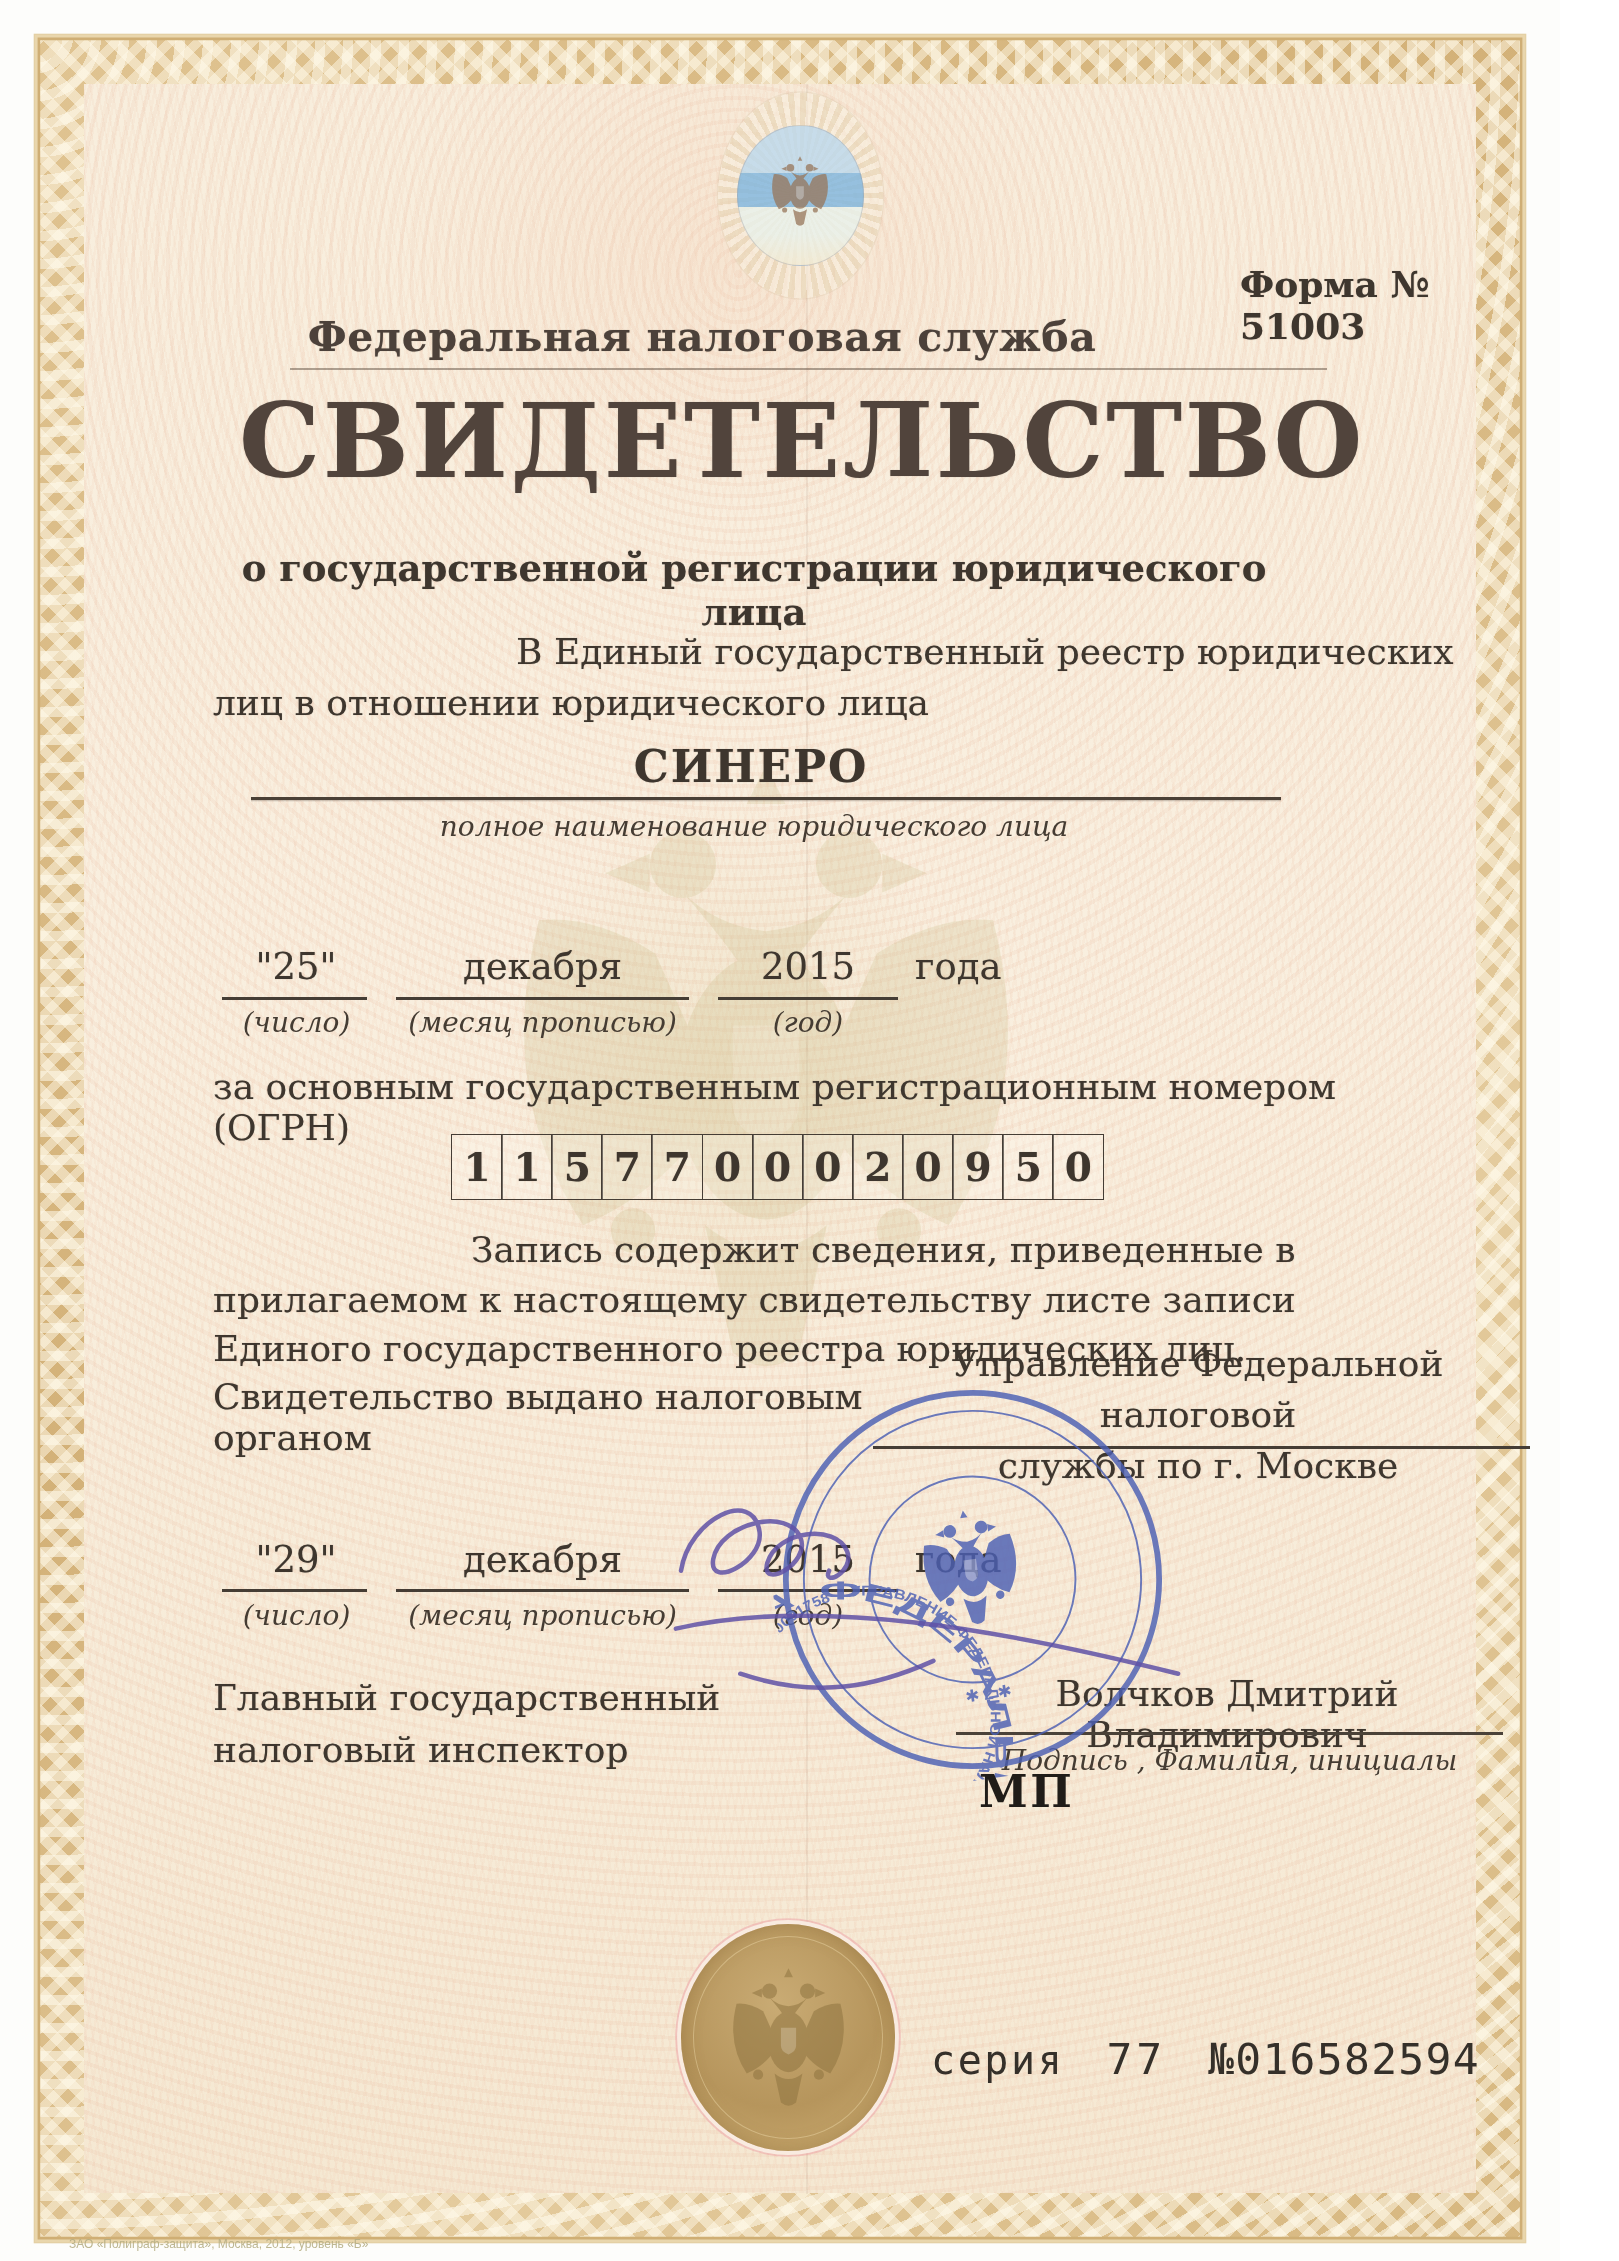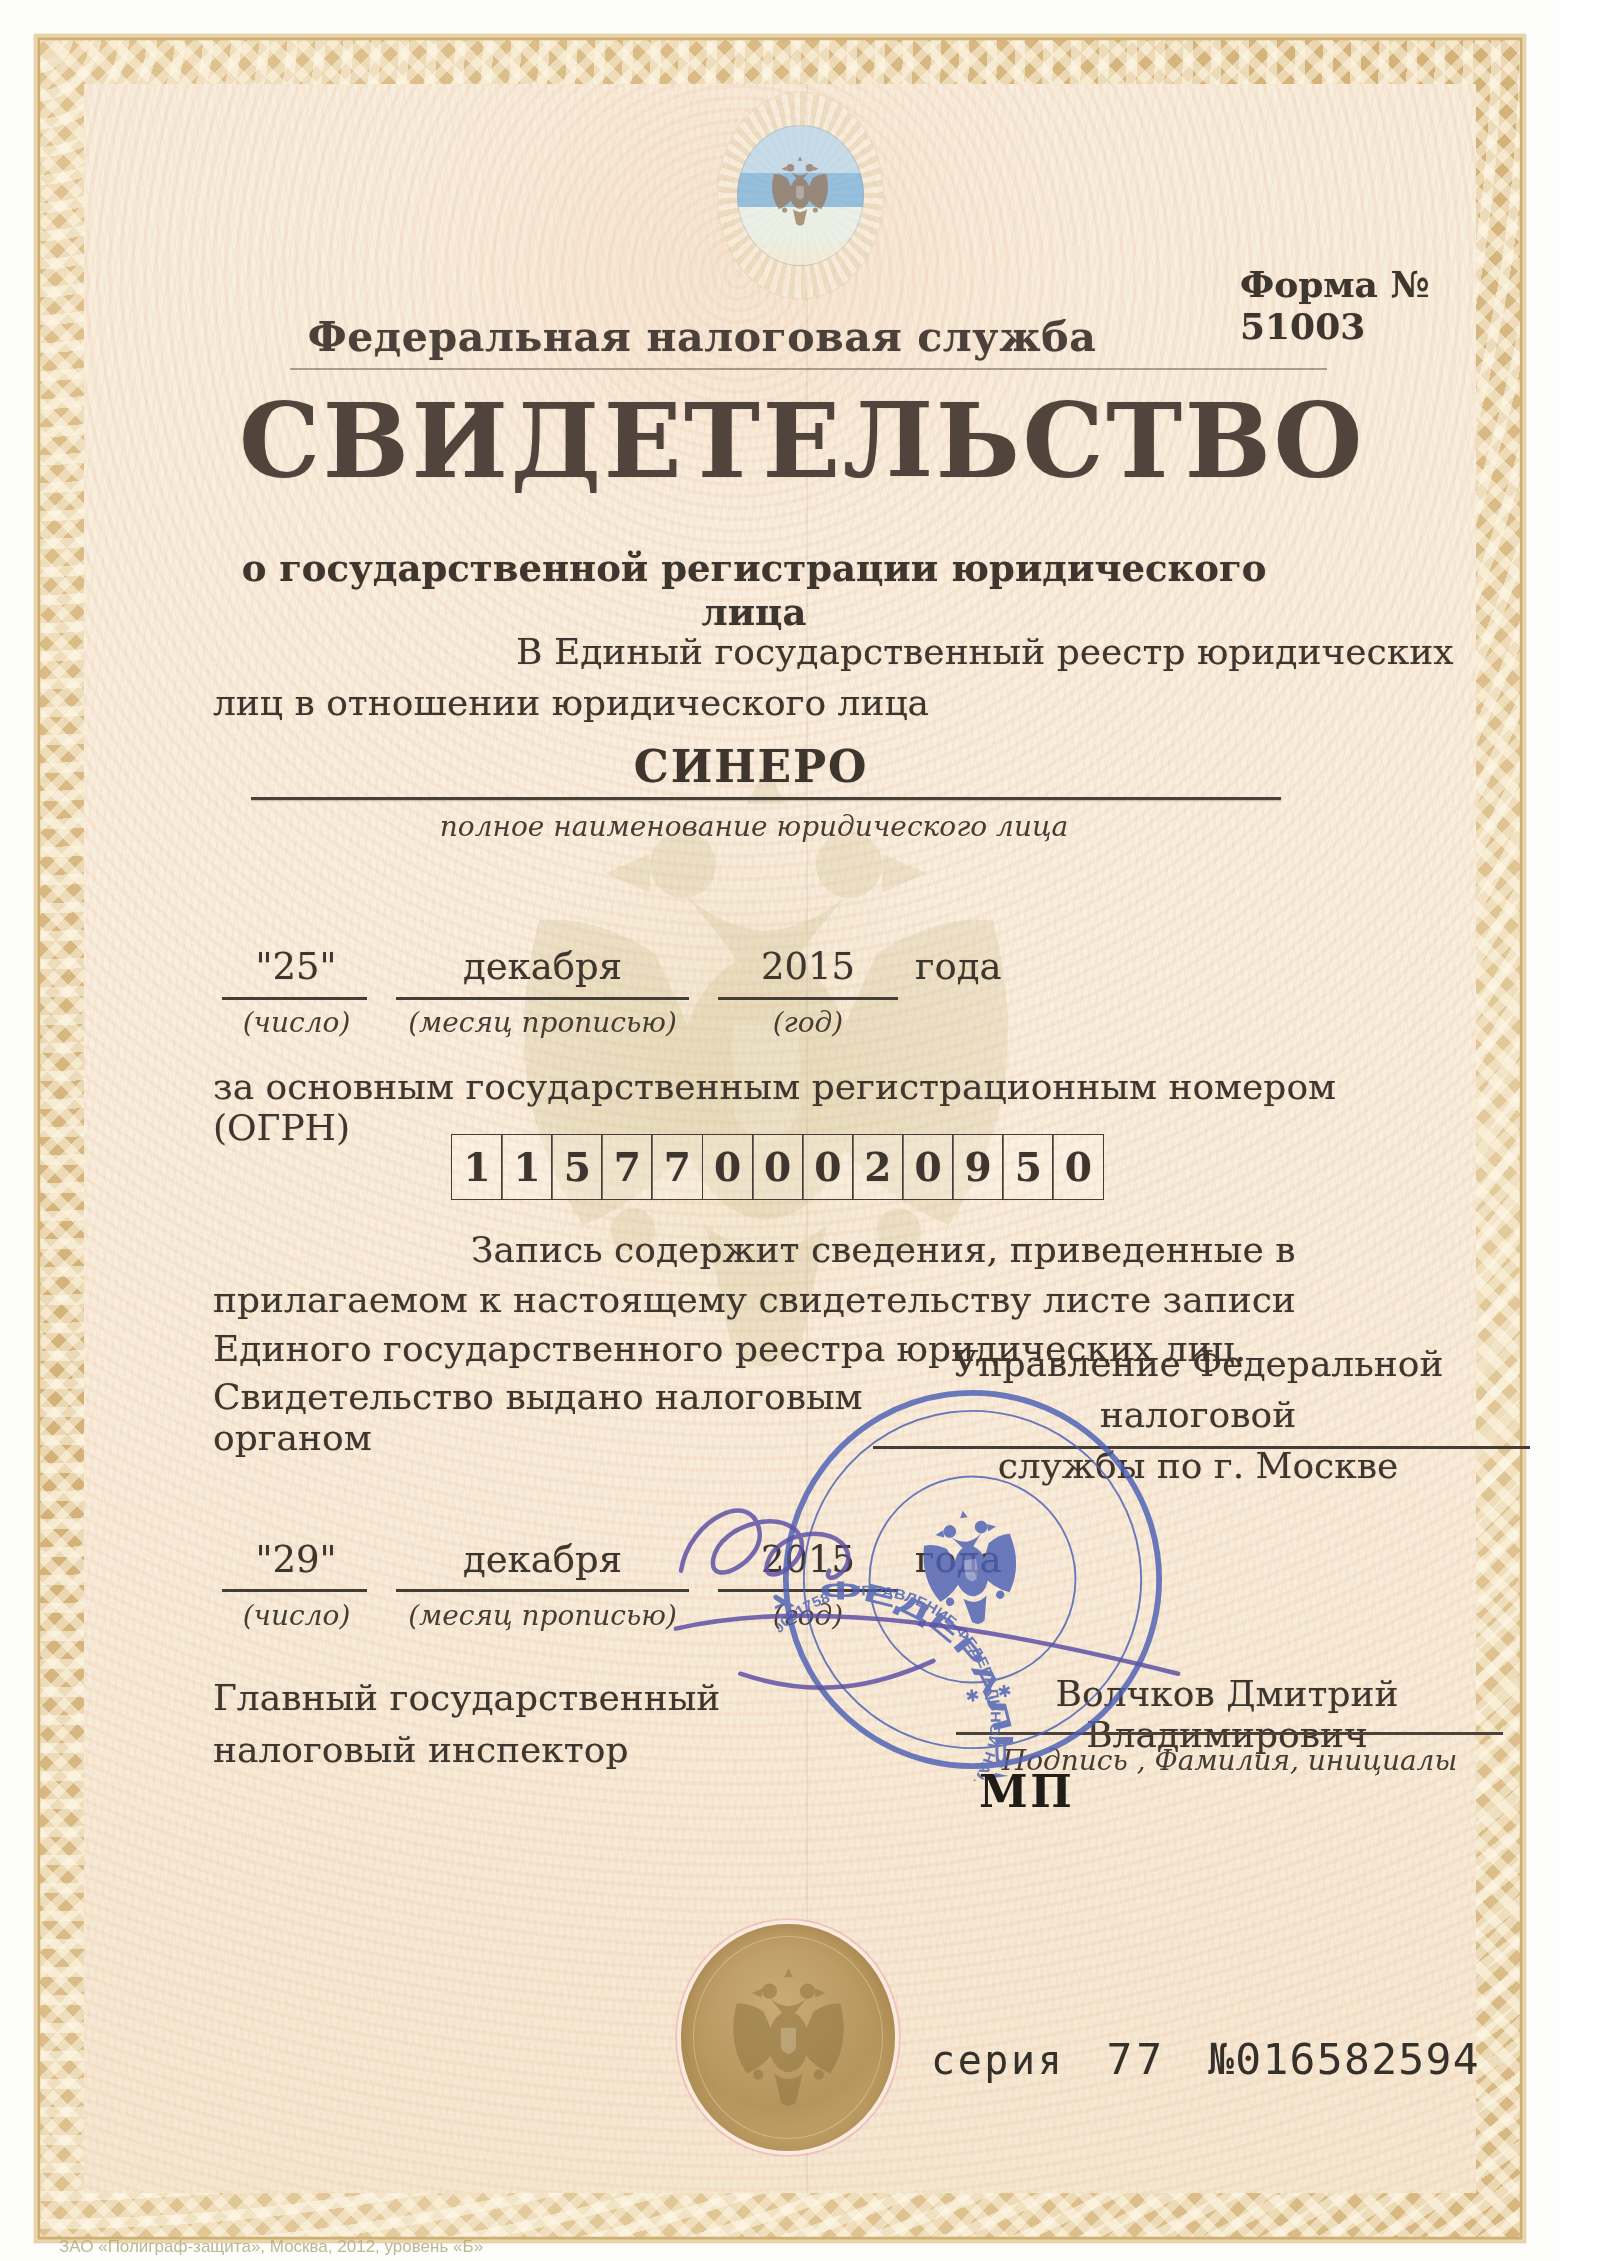--- a/index.html
+++ b/index.html
@@ -91,22 +91,22 @@
     box-shadow:0 0 0 3.9px rgba(250,240,228,.9), 0 0 0 5.8px rgba(238,160,165,.5), inset 0 0 19.3px rgba(120,90,40,.35);
   }
   .seal svg{position:absolute;left:43px;top:43px;width:129px;height:152px;color:#8f7440;opacity:.55;}
   .seal::after{content:"";position:absolute;inset:11.6px;border-radius:50%;border:1.3px solid rgba(228,206,156,.55);}
   
   .series{left:931px;top:2034px;width:580px;display:flex;align-items:baseline;gap:42px;
     font-family:"DejaVu Sans Mono","Liberation Mono",monospace;color:#35302a;}
   .series .s-label{font-size:40px;letter-spacing:2.6px;}
   .series .s-region{font-size:43px;letter-spacing:3.9px;}
   .series .s-number{font-size:43px;letter-spacing:1.3px;}
-  .printer-note{left:59px;top:2237px;width:773px;font-family:"Liberation Sans","DejaVu Sans",sans-serif;
-    font-size:17px;color:#b3ab80;opacity:.85;}
+  .printer-note{left:69px;top:2237px;width:773px;font-family:"Liberation Sans","DejaVu Sans",sans-serif;
+    font-size:12px;color:#b3ab80;opacity:.85;}
   .hidden-defs{position:absolute;width:0;height:0;overflow:hidden;}
 </style>
 </head>
 <body>
 
 <svg class="hidden-defs" aria-hidden="true">
   <symbol id="eagle" viewBox="0 0 200 240">
     <g fill="currentColor">
       <path d="M100 2 l7 14 h-14 z"></path>
       <circle cx="70" cy="38" r="12"></circle>

